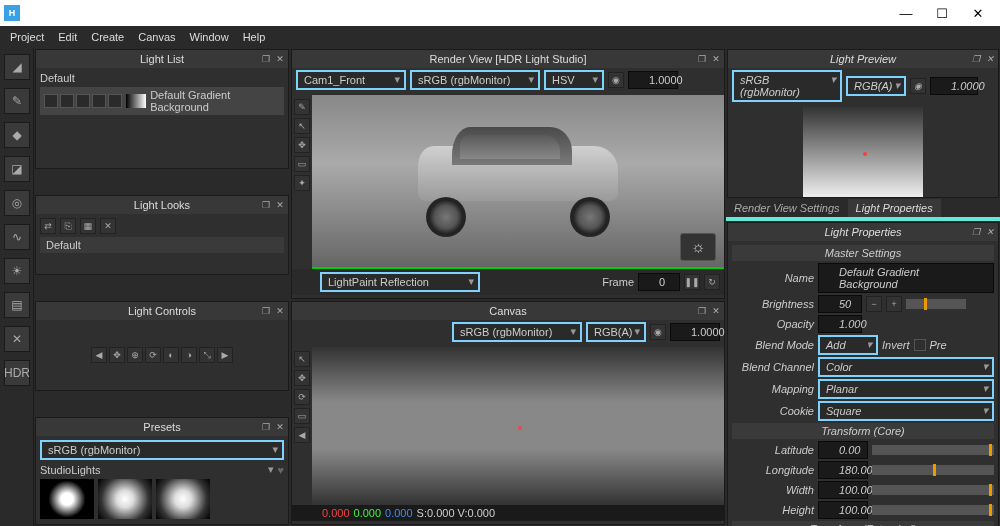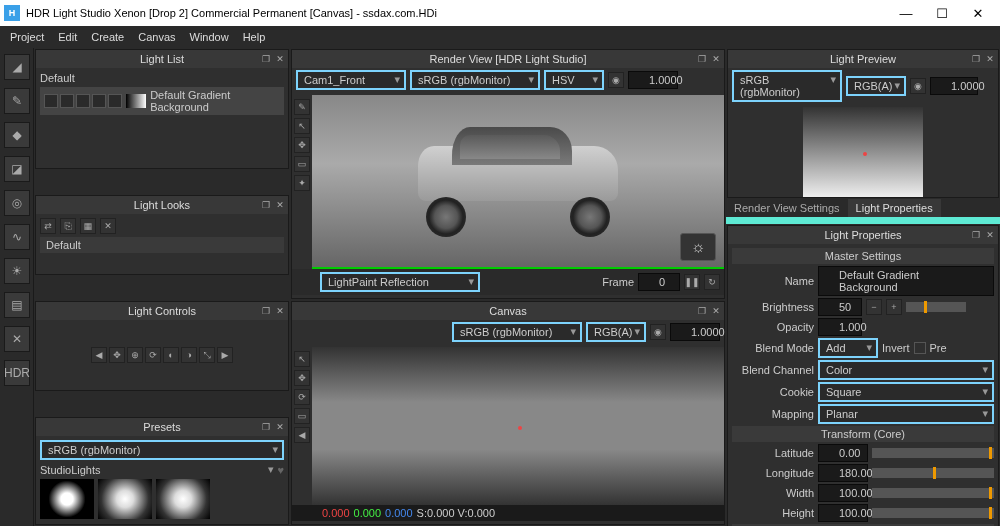--- a/index.html
+++ b/index.html
@@ -14,21 +14,21 @@
 .sidebar { width: 34px; background: #2a2a2a; display: flex; flex-direction: column; gap: 8px; padding: 6px 4px; border-right: 1px solid #1a1a1a; }
 .sbicon { width: 26px; height: 26px; background: #3a3a3a; border: 1px solid #1a1a1a; display: flex; align-items: center; justify-content: center; font-size: 12px; color: #aaa; }
 .cols { flex: 1; display: flex; }
 .panel { border: 1px solid #1a1a1a; background: #2f2f2f; margin: 1px; display: flex; flex-direction: column; }
 .phead { background: #383838; height: 18px; display: flex; align-items: center; justify-content: center; position: relative; color: #ddd; }
 .phead .hbtns { position: absolute; right: 2px; display: flex; gap: 2px; }
 .hb { width: 12px; height: 12px; font-size: 9px; color: #aaa; display: flex; align-items: center; justify-content: center; }
 .pbody { flex: 1; padding: 4px; overflow: hidden; }
 .col-left { width: 256px; display: flex; flex-direction: column; gap: 24px; }
 .col-mid { flex: 1; display: flex; flex-direction: column; }
-.col-right { width: 274px; display: flex; flex-direction: column; }
+.col-right { width: 274px; display: flex; flex-direction: column; font-style: italic; }
 .dropdown { background: #2a2a2a; border: 2px solid #7dd3fc; padding: 2px 16px 2px 6px; color: #ccc; position: relative; display: inline-block; min-width: 60px; }
 .dropdown::after { content: "▾"; position: absolute; right: 4px; top: 1px; color: #999; }
 .input { background: #1a1a1a; border: 1px solid #0a0a0a; padding: 2px 20px; color: #ccc; }
 .row { display: flex; align-items: center; gap: 4px; margin-bottom: 3px; }
 .toolstrip { width: 20px; display: flex; flex-direction: column; gap: 3px; padding: 4px 2px; }
 .minibtn { width: 16px; height: 16px; background: #333; border: 1px solid #222; display: flex; align-items: center; justify-content: center; font-size: 9px; color: #aaa; }
 .renderimg { flex: 1; background: linear-gradient(180deg,#888 0%,#aaa 40%,#666 100%); position: relative; border-bottom: 2px solid #0c0; min-height: 165px; }
 .car { position: absolute; left: 50%; top: 50%; transform: translate(-50%,-50%); width: 220px; height: 100px; }
 .carbody { position: absolute; width: 200px; height: 55px; background: linear-gradient(180deg,#d0d0d0,#9a9a9a); border-radius: 16px 24px 8px 8px / 20px 24px 8px 8px; top: 15px; left: 10px; }
 .carroof { position: absolute; width: 120px; height: 38px; background: linear-gradient(180deg,#4a4a4a,#7a7a7a); border-radius: 18px 22px 0 0 / 28px 24px 0 0; top: -4px; left: 44px; }
@@ -40,36 +40,35 @@
 .lightprev { width: 100%; height: 90px; display: flex; justify-content: center; }
 .lightprevbox { width: 120px; height: 90px; background: linear-gradient(180deg,#333,#eee); position: relative; }
 .section { background: #3a3a3a; padding: 2px 4px; color: #ccc; margin: 2px 0; text-align: center; }
 .proprow { display: flex; align-items: center; gap: 4px; margin: 2px 0; }
 .proprow .lbl { width: 82px; text-align: right; color: #ccc; }
 .proprow .val { flex: 1; }
 .slider { width: 60px; height: 10px; background: #555; position: relative; }
 .slider .knob { position: absolute; width: 3px; height: 12px; background: #e90; top: -1px; }
 .presets { display: flex; gap: 4px; }
 .pthumb { width: 54px; height: 40px; background: radial-gradient(circle at 50% 50%,#fff 0%,#ddd 25%,#333 70%,#000 100%); }
-.tabrow { display: flex; border-bottom: 7px solid #5eead4; }
+.tabrow { display: flex; border-bottom: 4px solid #5eead4; }
 .tab { padding: 3px 8px; background: #2a2a2a; color: #aaa; }
 .tab.active { background: #383838; color: #ddd; }
 .listitem { background: #444; padding: 2px 4px; margin: 2px 0; display: flex; align-items: center; gap: 4px; }
 .gradswatch { width: 22px; height: 14px; background: linear-gradient(90deg,#000,#fff); }
 .iconrow { display: flex; gap: 2px; }
 .iconrow .sq { width: 14px; height: 14px; border: 1px solid #555; background: #2a2a2a; }
 .coord { font-family: monospace; font-size: 10px; }
 .coord .r { color: #e44; } .coord .g { color: #4e4; } .coord .b { color: #48e; } .coord .w { color: #ccc; }
 </style>
 </head>
 <body>
 
 <div class="titlebar">
   <span class="icon">H</span>
-  <span>HDR Light Studio Xenon [Drop 2]  Commercial Permanent [Canvas] - ssdax.com.HDi</span>
   <span class="wipe"></span>
   <div class="winbtn">—</div>
   <div class="winbtn">☐</div>
   <div class="winbtn">✕</div>
 </div>
 
 <div class="menubar">
   <span>Project</span>
   <span>Edit</span>
   <span>Create</span>
@@ -327,26 +326,26 @@
               <span class="dropdown" style="width:56px">Add</span>
               <span>Invert</span>
               <span class="sq" style="width:12px;height:12px;border:1px solid #555"></span>
               <span>Pre</span>
             </div>
           <div class="proprow">
               <span class="lbl">Blend Channel</span>
               <span class="dropdown val">Color</span>
             </div>
           <div class="proprow">
+              <span class="lbl">Mapping</span>
+              <span class="dropdown val">Planar</span>
+            </div>
+          <div class="proprow">
               <span class="lbl">Cookie</span>
               <span class="dropdown val">Square</span>
-            </div>
-          <div class="proprow">
-              <span class="lbl">Mapping</span>
-              <span class="dropdown val">Planar</span>
             </div>
           <div class="section">Transform (Core)</div>
           <div class="proprow">
               <span class="lbl">Latitude</span>
               <span class="input" style="width:50px">0.00</span>
               <div class="slider" style="flex:1">
                 <div class="knob" style="right:2px"></div>
               </div>
             </div>
           <div class="proprow">

